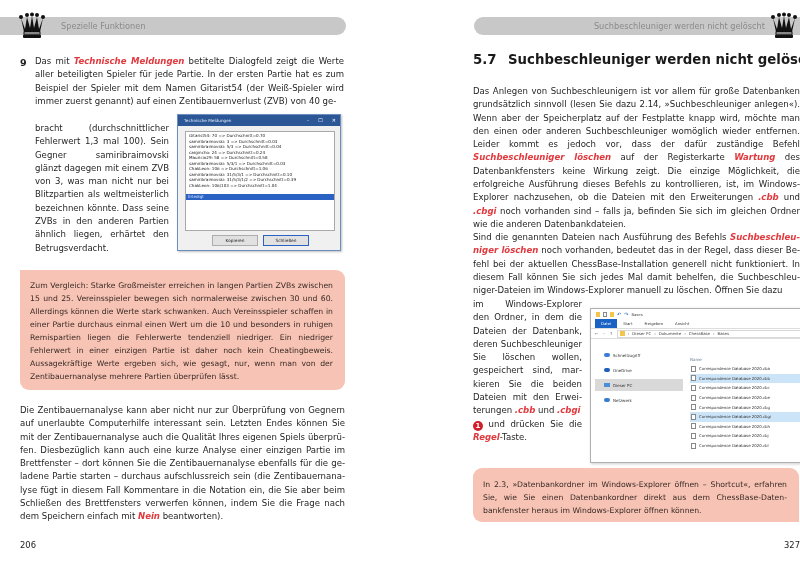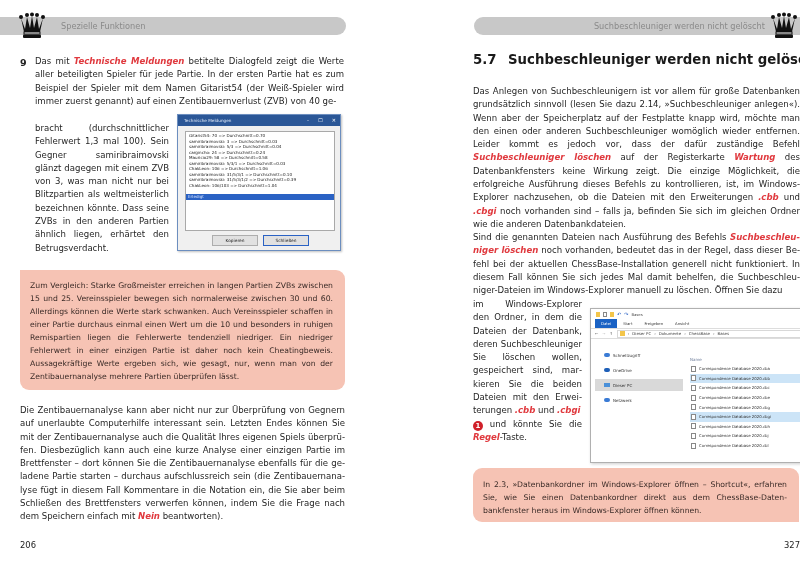--- a/index.html
+++ b/index.html
@@ -155,21 +155,21 @@
 
   <div class="txt r-p1">
     <span>Das Anlegen von Suchbeschleunigern ist vor allem für große Datenbanken grundsätzlich sinnvoll (lesen Sie dazu 2.14, »Suchbeschleuniger anlegen«). Wenn aber der Speicherplatz auf der Festplatte knapp wird, möchte man den einen oder anderen Suchbeschleuniger womöglich wieder entfernen. Leider kommt es jedoch vor, dass der dafür zuständige Befehl </span><span class="em">Suchbeschleuniger löschen</span><span> auf der Registerkarte </span><span class="em">Wartung</span><span> des Datenbankfensters keine Wirkung zeigt. Die einzige Möglichkeit, die erfolgreiche Ausführung dieses Befehls zu kontrollieren, ist, im Windows-Explorer nachzusehen, ob die Dateien mit den Erweiterungen </span><span class="em">.cbb</span><span> und </span><span class="em">.cbgi</span><span> noch vorhanden sind – falls ja, befinden Sie sich im gleichen Ordner wie die anderen Datenbankdateien.</span>
   </div>
 
   <div class="txt r-p2">
     <span>Sind die genannten Dateien nach Ausführung des Befehls </span><span class="em">Suchbeschleu­niger löschen</span><span> noch vorhanden, bedeutet das in der Regel, dass dieser Be­fehl bei der aktuellen ChessBase-Installation generell nicht funktioniert. In diesem Fall können Sie sich jedes Mal damit behelfen, die Suchbeschleu­niger-Dateien im Windows-Explorer manuell zu löschen. Öffnen Sie dazu</span>
   </div>
 
   <div class="txt r-p3">
-    <span>im Windows-Explorer den Ordner, in dem die Dateien der Datenbank, deren Suchbeschleuni­ger Sie löschen wollen, gespeichert sind, mar­kieren Sie die beiden Dateien mit den Erwei­terungen </span><span class="em">.cbb</span><span> und </span><span class="em">.cbgi</span><br><span class="marker">1</span><span> und könnte Sie die </span><span class="em">Regel</span><span>-Taste.</span>
+    <span>im Windows-Explorer den Ordner, in dem die Dateien der Datenbank, deren Suchbeschleuni­ger Sie löschen wollen, gespeichert sind, mar­kieren Sie die beiden Dateien mit den Erwei­terungen </span><span class="em">.cbb</span><span> und </span><span class="em">.cbgi</span><br><span class="marker">1</span><span> und drücken Sie die </span><span class="em">Regel</span><span>-Taste.</span>
   </div>
 
   <div class="explorer">
     <div class="ex-qat">
       <span class="qat-ico"></span>
       <span class="qat-ico b"></span>
       <span class="qat-ico"></span>
       <span class="qat-undo">↶</span>
       <span class="qat-undo">↷</span>
       <span>Bases</span>

